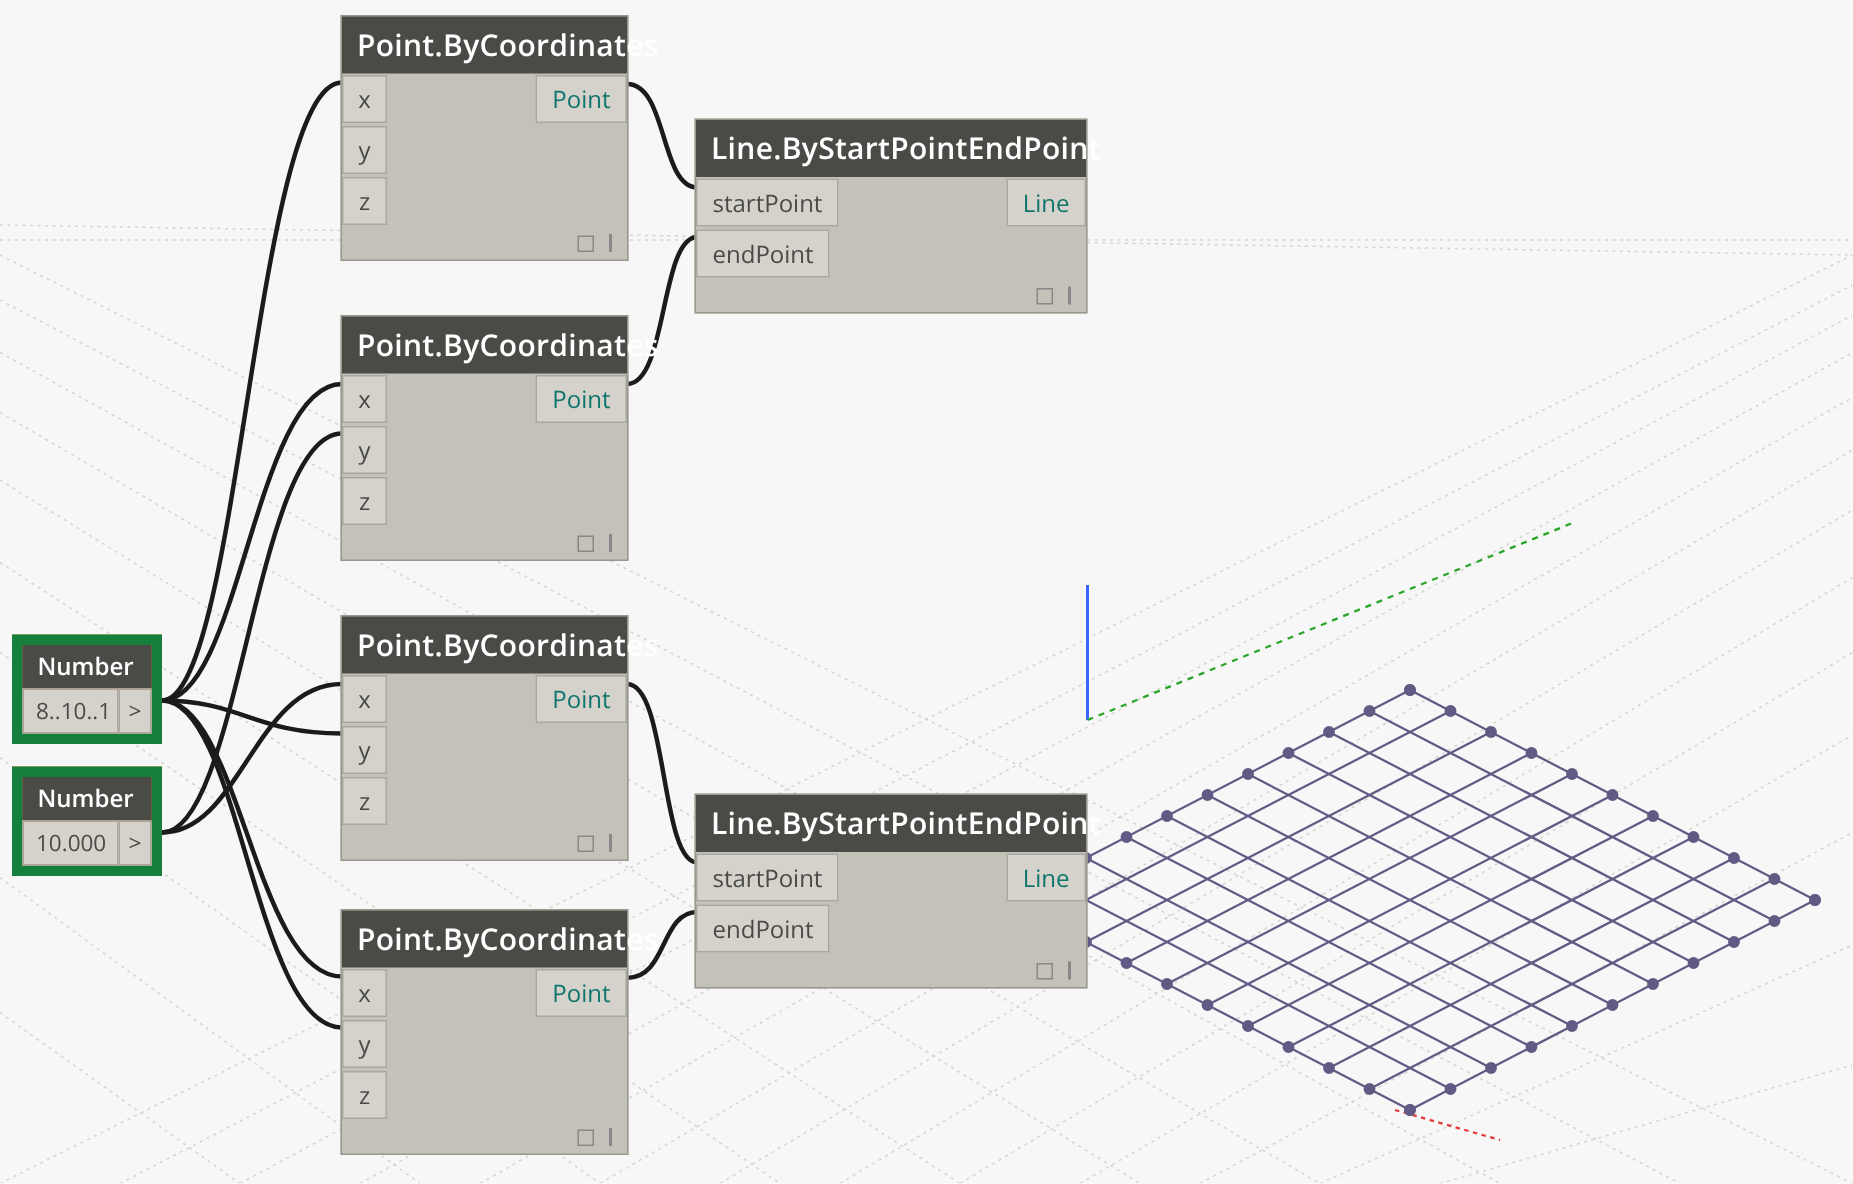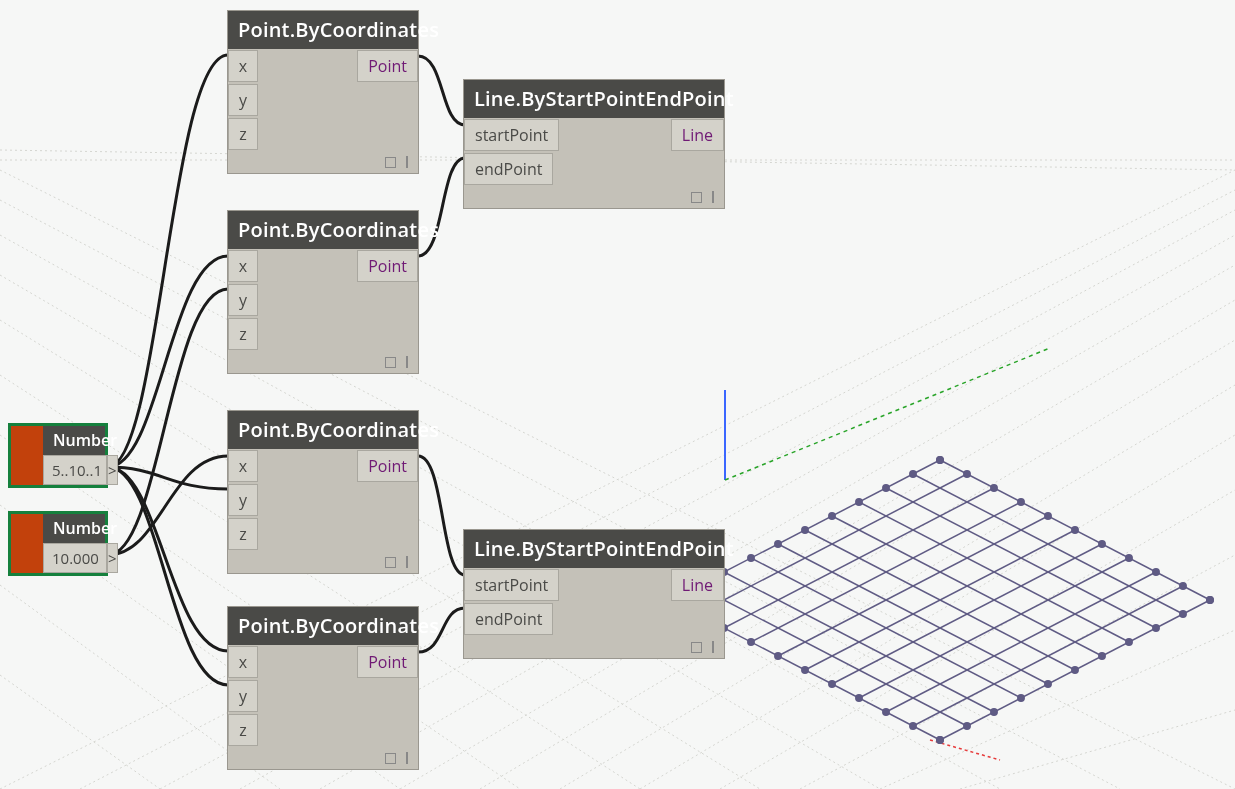--- a/index.html
+++ b/index.html
@@ -33,35 +33,34 @@
     border: 1px solid #a9a79f;
     display: flex; align-items: center; justify-content: center;
     font-size: 16px; color: #4a4a47; font-weight: 400;
     margin: 0;
   }
   .port-in.wide { width: auto; padding: 0 10px; text-align: center; }
   .port-out {
     position: absolute; right: 0;
     height: 32px; background: #d4d2ca; border: 1px solid #a9a79f;
     display: flex; align-items: center; padding: 0 10px;
-    font-size: 16px; color: #701a75;
+    font-size: 16px; color: #0f766e;
   }
   .footer {
     display: flex; align-items: center; justify-content: flex-end;
     height: 22px; padding-right: 10px; gap: 10px;
   }
   .sq { width: 11px; height: 11px; border: 1.5px solid #888; display: inline-block; }
   .bar { width: 2px; height: 12px; background: #888; display: inline-block; }
 
   
   .num-node {
     position: absolute;
-    background: #c2410c;
-    border: 3px solid #15803d;
-    padding-left: 32px;
+    background: #f97316;
+    border: 7px solid #15803d;
   }
   .num-node .title {
     background: #4a4a47; color: #fff; font-weight: 600;
     font-size: 16px; padding: 3px 10px 4px 10px;
   }
   .num-node .val-row { display: flex; height: 30px; }
   .num-node .val {
     flex: 1; background: #d4d2ca; border: 1px solid #a9a79f;
     display: flex; align-items: center; padding: 0 8px; font-size: 15px; color: #4a4a47;
     min-width: 64px;
@@ -202,21 +201,21 @@
 
       <path d="M418 456 C 445 456, 440 575, 465 575"></path>
 
       <path d="M418 652 C 445 652, 440 608, 465 608"></path>
     </g>
   </svg>
 
   <div class="num-node" style="left:8px; top:423px; width:100px;">
     <div class="title">Number</div>
     <div class="val-row">
-      <div class="val">5..10..1</div>
+      <div class="val">8..10..1</div>
       <div class="chev">&gt;</div>
     </div>
   </div>
 
   <div class="num-node" style="left:8px; top:511px; width:100px;">
     <div class="title">Number</div>
     <div class="val-row">
       <div class="val">10.000</div>
       <div class="chev">&gt;</div>
     </div>

